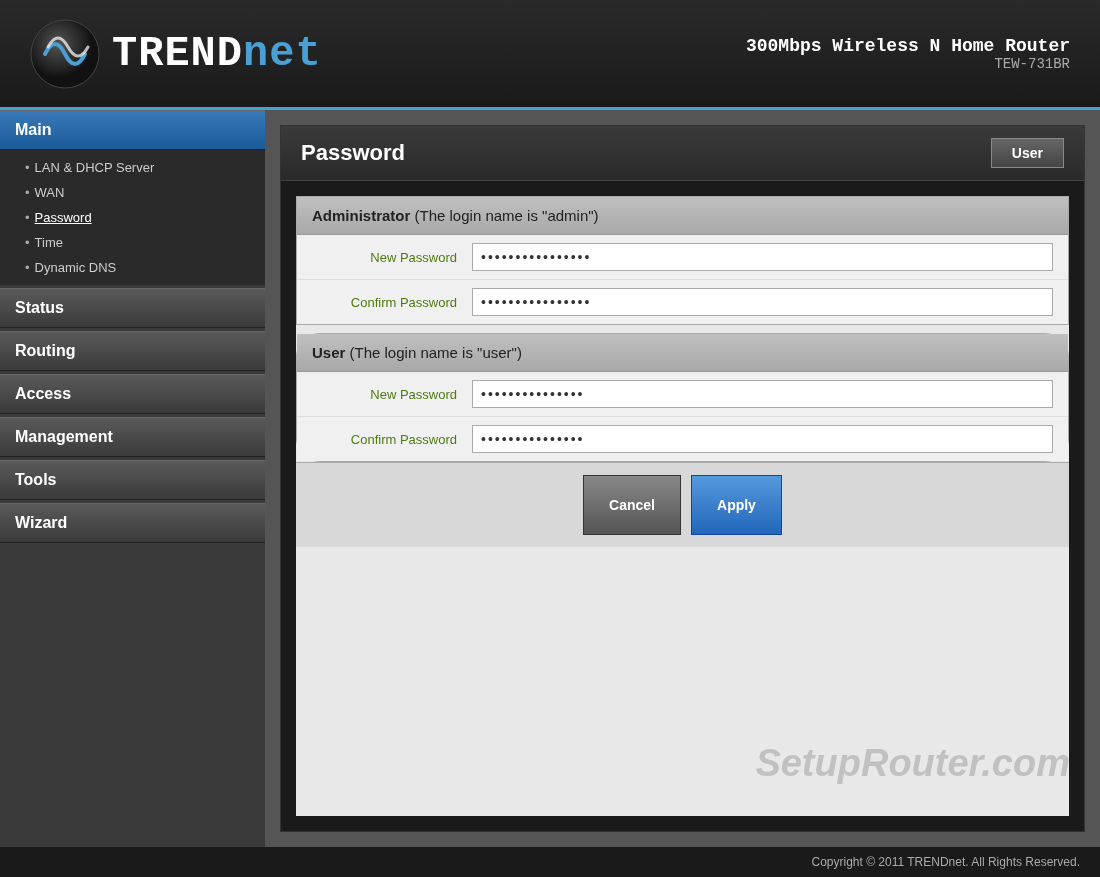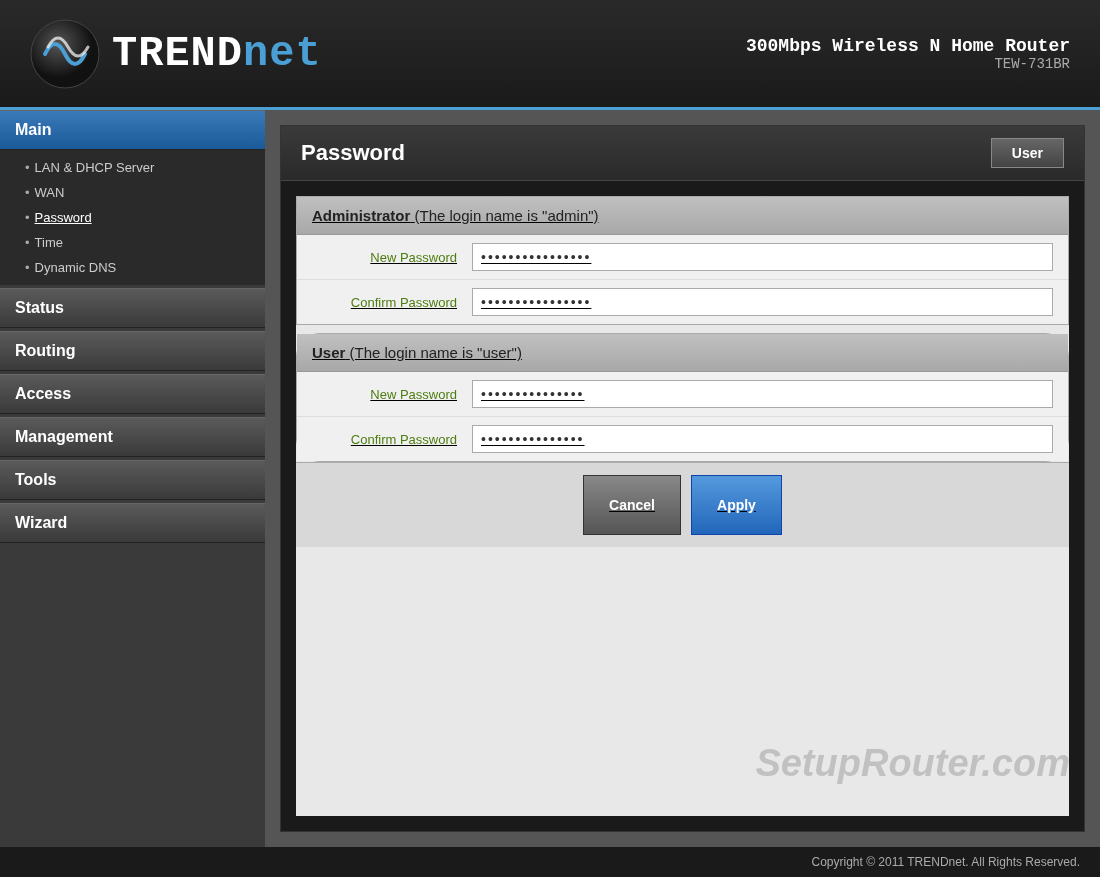--- a/index.html
+++ b/index.html
@@ -142,21 +142,20 @@
       font-size: 14px;
       cursor: pointer;
       font-weight: bold;
     }
 
     .form-container {
       background: #e8e8e8;
       margin: 15px;
       padding: 0;
       flex: 1;
-      text-decoration: underline;
     }
 
     .form-section {
       background: #d0d0d0;
       border: 1px solid #aaa;
       margin-bottom: 0;
     }
     .form-section-header {
       background: linear-gradient(180deg, #c0c0c0 0%, #a8a8a8 100%);
       padding: 10px 15px;

